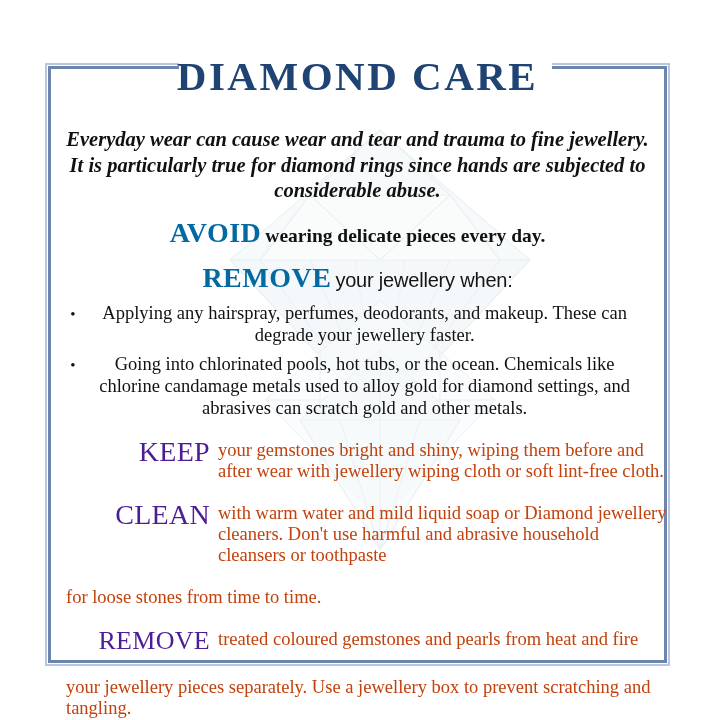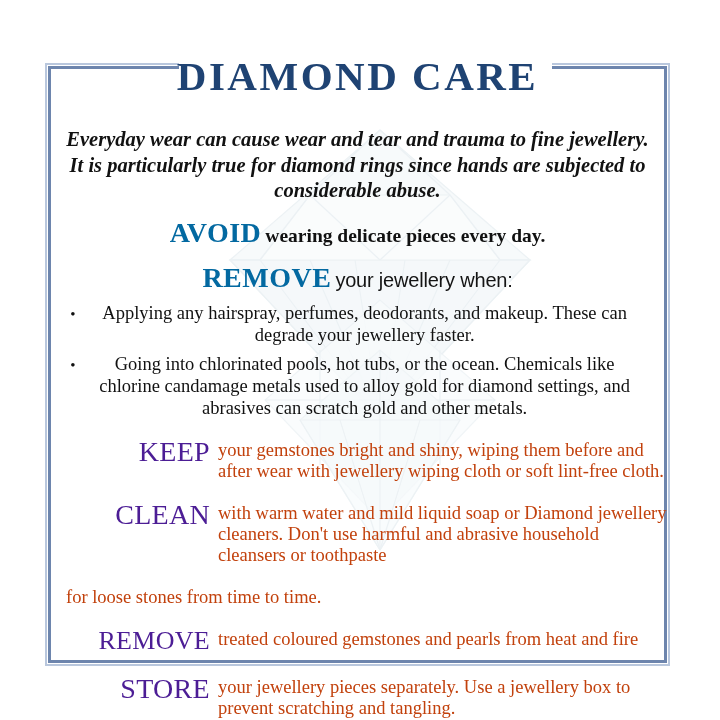--- a/index.html
+++ b/index.html
@@ -253,18 +253,17 @@
     <div class="kw-row">
       <div class="kw-text">for loose stones from time to time.</div>
     </div>
 
     <div class="kw-row">
       <div class="kw-cell small">REMOVE</div>
       <div class="kw-text">treated coloured gemstones and pearls from heat and fire</div>
     </div>
 
     <div class="kw-row">
-      <div class="kw-cell">STORE</div>
       <div class="kw-text">your jewellery pieces separately. Use a jewellery box to prevent scratching and tangling.</div>
     </div>
 
   </div>
 </div>
 
 </body></html>

